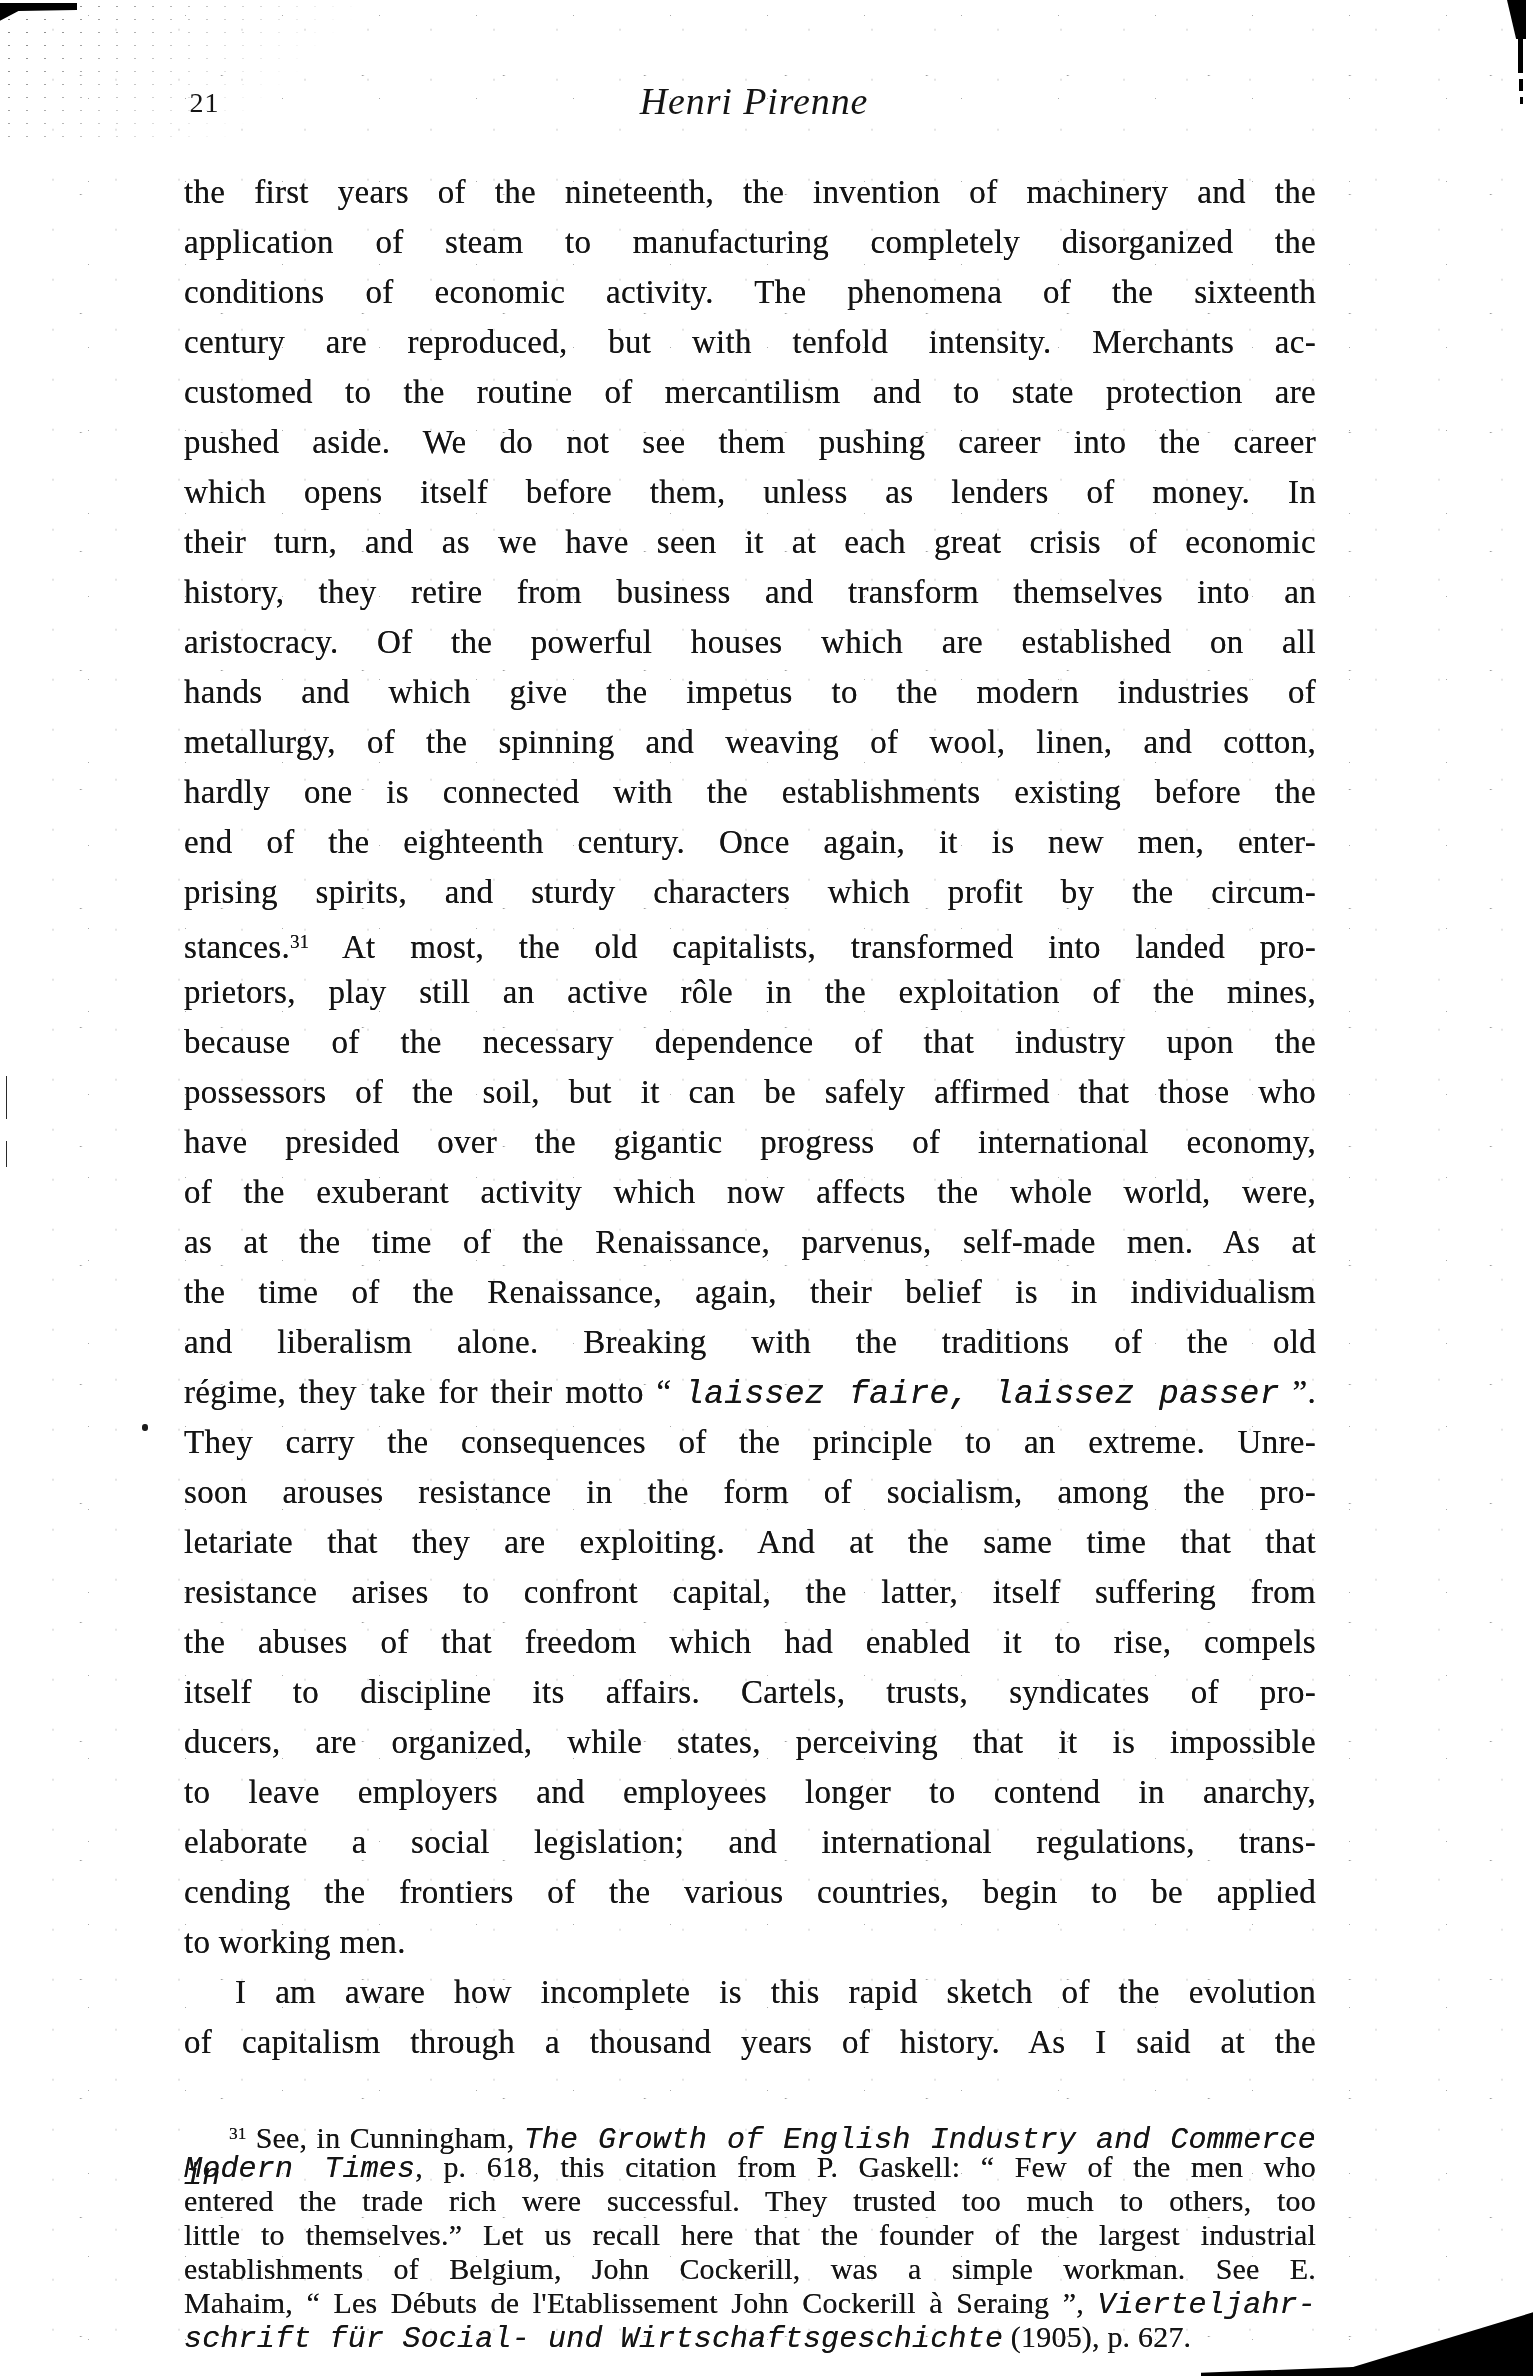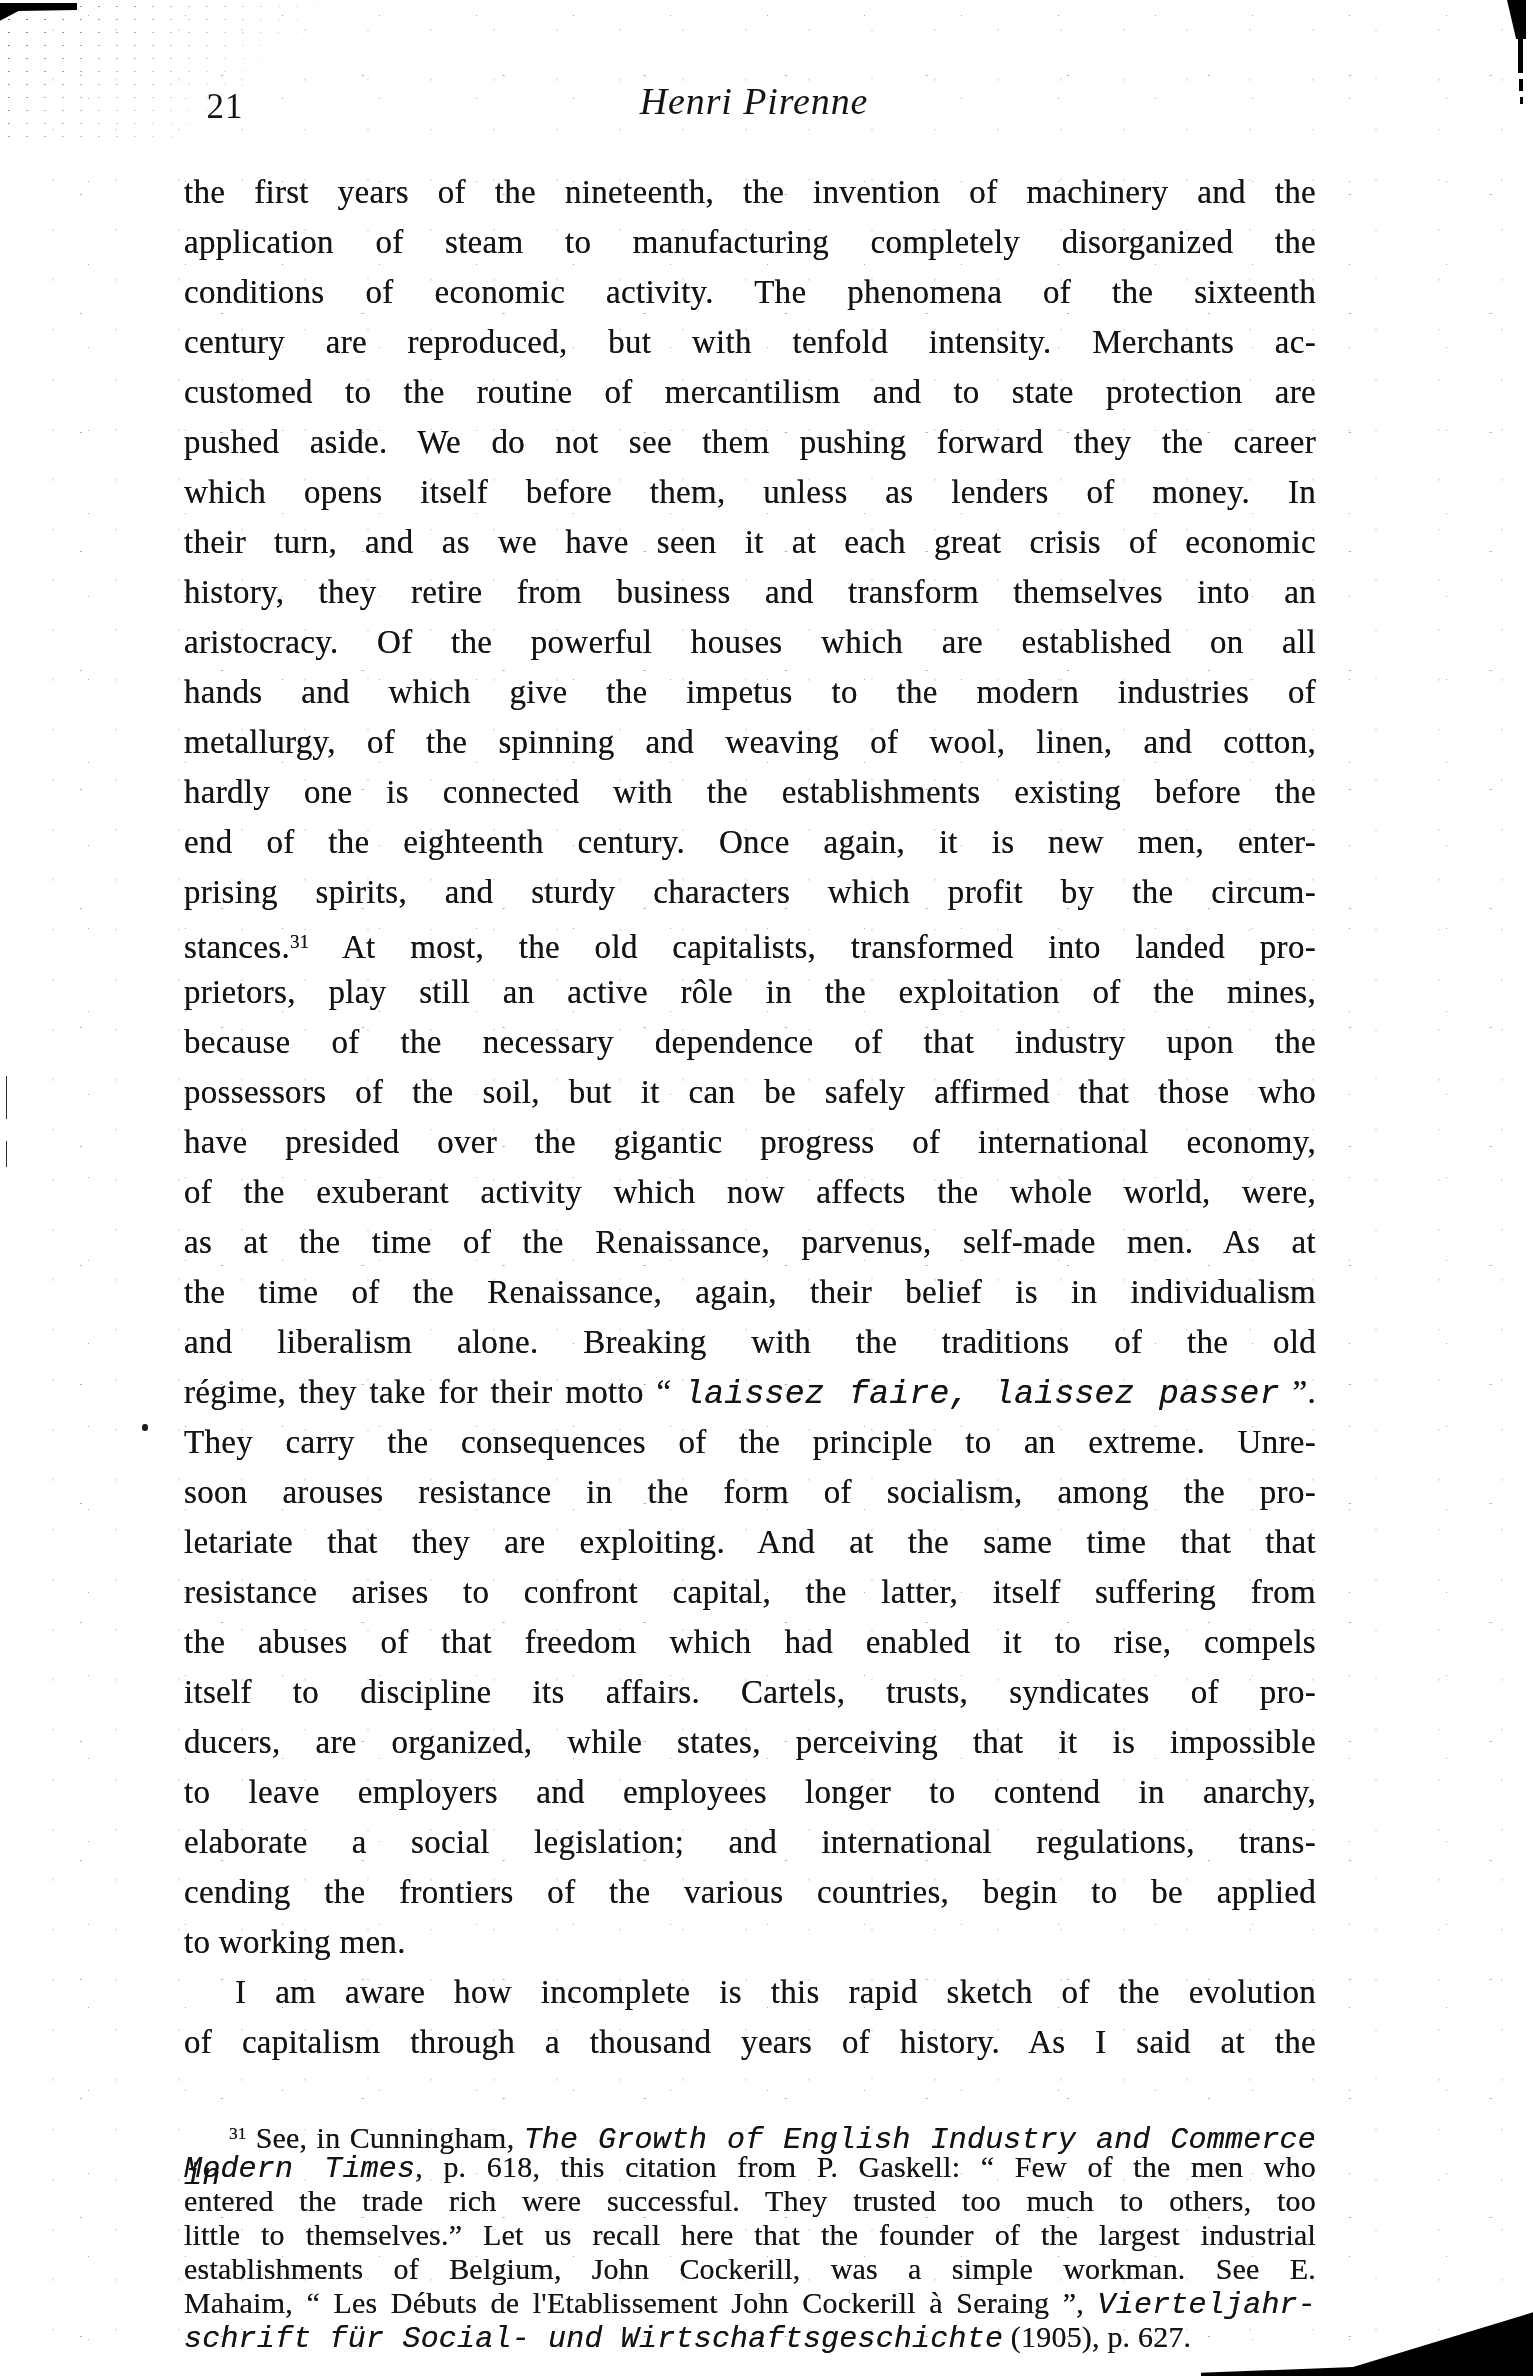--- a/index.html
+++ b/index.html
@@ -34,21 +34,21 @@
   .tr-dash2{left:1520px;top:97px;width:2.8px;height:6.6px;}
   .br-wedge{left:1349px;top:2312px;width:185px;height:64px;
     clip-path:polygon(100% 0,100% 100%,0 100%,0 88%);}
   .br-tail{left:1201px;top:2365px;width:159px;height:11.2px;
     clip-path:polygon(0 70%,100% 15%,100% 100%,0 100%);}
   .lm-dash1{left:5.6px;top:1076px;width:1.9px;height:43px;background:#2a2a2a;}
   .lm-dash2{left:5.6px;top:1141px;width:1.9px;height:26px;background:#2a2a2a;}
   .stray-dot{left:142px;top:1424px;width:5.6px;height:6.6px;border-radius:50%;background:#1c1c1c;}
   
   .header{position:absolute;left:184px;top:79px;width:1132px;height:56px;}
-  .pagenum{position:absolute;left:5.6px;top:7.5px;font-size:35px;letter-spacing:0.9px;margin-left:17px;}
+  .pagenum{position:absolute;left:5.6px;top:7.5px;font-size:28px;letter-spacing:0.9px;}
   .runhead{position:absolute;left:8px;right:0;top:0;text-align:center;
     font-style:italic;font-size:38px;letter-spacing:0.9px;}
   
   .body-block{position:absolute;left:184px;top:167px;width:1132px;
     font-size:33px;letter-spacing:0.3px;
     text-shadow:0 0 0.6px rgba(0,0,0,.75);}
   .bline{line-height:50px;height:50px;text-align:justify;text-align-last:justify;}
   .foot-block{position:absolute;left:184px;top:2116px;width:1132px;
     font-size:30px;letter-spacing:0.2px;
     text-shadow:0 0 0.5px rgba(0,0,0,.7);}
@@ -78,21 +78,21 @@
     <span class="pagenum">21</span>
     <span class="runhead">Henri Pirenne</span>
   </div>
 
   <div class="body-block">
       <div class="bline"><span>the first years of the nineteenth, the invention of machinery and the</span></div>
       <div class="bline"><span>application of steam to manufacturing completely disorganized the</span></div>
       <div class="bline"><span>conditions of economic activity. The phenomena of the sixteenth</span></div>
       <div class="bline"><span>century are reproduced, but with tenfold intensity. Merchants ac-</span></div>
       <div class="bline"><span>customed to the routine of mercantilism and to state protection are</span></div>
-      <div class="bline"><span>pushed aside. We do not see them pushing forward they the career</span></div>
+      <div class="bline"><span>pushed aside. We do not see them pushing career into the career</span></div>
       <div class="bline"><span>which opens itself before them, unless as lenders of money. In</span></div>
       <div class="bline"><span>their turn, and as we have seen it at each great crisis of economic</span></div>
       <div class="bline"><span>history, they retire from business and transform themselves into an</span></div>
       <div class="bline"><span>aristocracy. Of the powerful houses which are established on all</span></div>
       <div class="bline"><span>hands and which give the impetus to the modern industries of</span></div>
       <div class="bline"><span>metallurgy, of the spinning and weaving of wool, linen, and cotton,</span></div>
       <div class="bline"><span>hardly one is connected with the establishments existing before the</span></div>
       <div class="bline"><span>end of the eighteenth century. Once again, it is new men, enter-</span></div>
       <div class="bline"><span>prising spirits, and sturdy characters which profit by the circum-</span></div>
       <div class="bline"><span>stances.</span><span class="sup">31</span><span> At most, the old capitalists, transformed into landed pro-</span></div>

